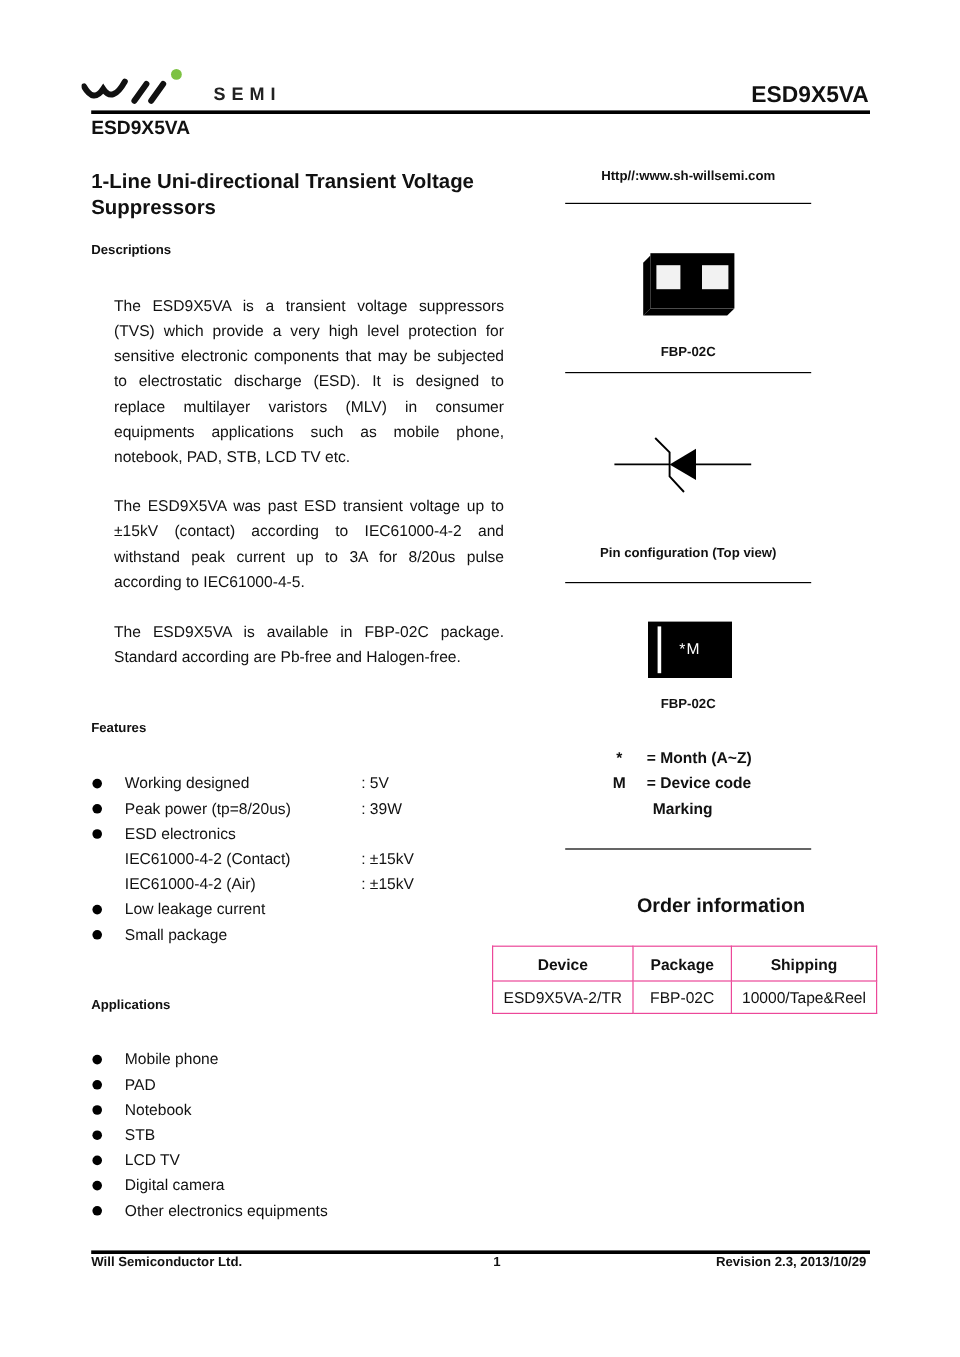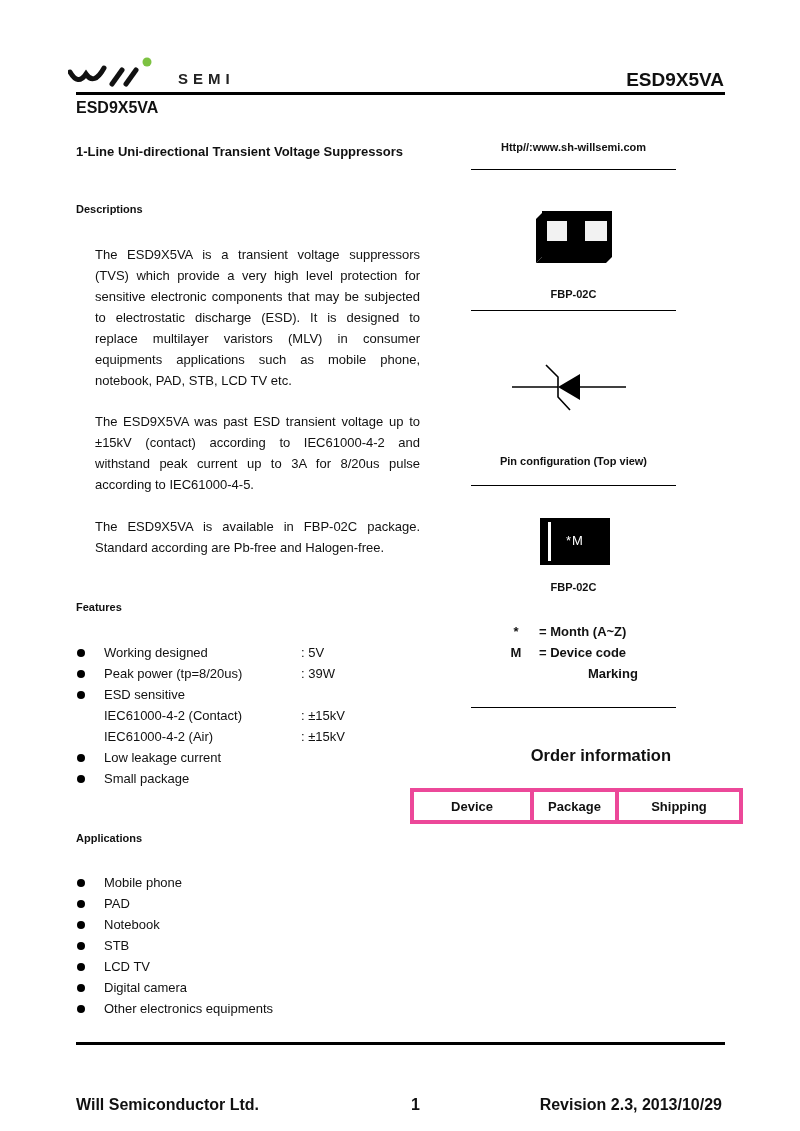--- a/index.html
+++ b/index.html
@@ -4,40 +4,40 @@
 <style>
   html, body { margin: 0; padding: 0; background: #ffffff; }
   body { width: 800px; height: 1131px; position: relative; overflow: hidden;
          font-family: "Liberation Sans", sans-serif; color: #111; }
   .abs { position: absolute; }
   .logo { left: 68px; top: 56px; width: 185px; height: 34px; }
   .logo-text { left: 178px; top: 70px; font-size: 15px; letter-spacing: 5px; font-weight: bold; color: #222; }
   .header-part { right: 76px; top: 69px; font-size: 19px; font-weight: bold; }
   .header-rule { left: 76px; top: 92px; width: 649px; height: 3px; background: #000; }
   .doc-title { left: 76px; top: 99px; font-size: 16px; font-weight: bold; }
-  .subtitle { left: 76px; top: 141px; font-size: 13px; font-weight: bold; line-height: 21px; width: 330px; }
+  .subtitle { left: 76px; top: 141px; font-size: 17px; font-weight: bold; line-height: 21px; width: 330px; }
   .section-h { left: 76px; font-size: 11px; font-weight: bold; }
   .para { left: 76px; width: 325px; font-size: 13px; line-height: 21px; text-align: justify; text-align-last: left; margin-left: 19px; }
   .list { left: 76px; font-size: 13px; }
   .li { position: relative; height: 21px; line-height: 21px; }
   .bullet { position: absolute; left: 1px; top: 7px; width: 8px; height: 8px; border-radius: 50%; background: #000; }
   .li-label { position: absolute; left: 28px; white-space: nowrap; }
   .li-val { position: absolute; left: 225px; white-space: nowrap; }
   .rc { left: 471px; width: 205px; text-align: center; font-size: 11px; font-weight: bold; }
   .rule { left: 471px; width: 205px; height: 1px; background: #000; }
   .marking-legend { left: 508px; top: 621px; font-size: 13px; font-weight: bold; line-height: 21px; }
   .ml-row { position: relative; height: 21px; }
   .ml-sym { position: absolute; left: 0; width: 16px; text-align: center; }
   .ml-txt { position: absolute; left: 31px; white-space: nowrap; }
   .order-title { left: 471px; width: 200px; top: 746px; text-align: right; font-size: 16.5px; font-weight: bold; }
   table.order { position: absolute; left: 410px; top: 788px; border-collapse: collapse; font-size: 13px; }
-  table.order td, table.order th { border: 4px solid #ec4899; text-align: center; padding: 0 6px; height: 26px; }
+  table.order td, table.order th { border: 1px solid #ec4899; text-align: center; padding: 0 6px; height: 26px; }
   table.order th { font-weight: bold; height: 28px; }
   .footer-rule { left: 76px; top: 1042px; width: 649px; height: 3px; background: #000; }
-  .footer { top: 1096px; font-size: 16px; font-weight: bold; }
+  .footer { top: 1046px; font-size: 11px; font-weight: bold; }
 </style>
 </head>
 <body>
 
 <svg class="abs logo" viewBox="0 0 185 34">
   <path d="M2 16 Q10 30 18 18 Q26 30 36 12" fill="none" stroke="#111" stroke-width="5" stroke-linecap="round"></path>
   <line x1="44" y1="28" x2="54" y2="14" stroke="#111" stroke-width="5" stroke-linecap="round"></line>
   <line x1="58" y1="28" x2="68" y2="14" stroke="#111" stroke-width="5" stroke-linecap="round"></line>
   <circle cx="79" cy="6" r="4.5" fill="#7dc242"></circle>
 </svg>
@@ -60,21 +60,21 @@
     <span class="li-label">Working designed</span>
     <span class="li-val">: 5V</span>
   </div>
   <div class="li">
     <span class="bullet"></span>
     <span class="li-label">Peak power (tp=8/20us)</span>
     <span class="li-val">: 39W</span>
   </div>
   <div class="li">
     <span class="bullet"></span>
-    <span class="li-label">ESD sensitive</span>
+    <span class="li-label">ESD electronics</span>
     <span class="li-val"></span>
   </div>
   <div class="li">
     <span class="li-label">IEC61000-4-2 (Contact)</span>
     <span class="li-val">: ±15kV</span>
   </div>
   <div class="li">
     <span class="li-label">IEC61000-4-2 (Air)</span>
     <span class="li-val">: ±15kV</span>
   </div>
@@ -151,32 +151,37 @@
 <div class="abs marking-legend">
   <div class="ml-row">
     <span class="ml-sym">*</span>
     <span class="ml-txt">= Month (A~Z)</span>
   </div>
   <div class="ml-row">
     <span class="ml-sym">M</span>
     <span class="ml-txt">= Device code</span>
   </div>
   <div class="ml-row">
-    <span class="ml-txt" style="left:36px;margin-left:44px;">Marking</span>
+    <span class="ml-txt" style="left:36px;">Marking</span>
   </div>
 </div>
 <div class="abs rule" style="top:707px;"></div>
 
 <div class="abs order-title">Order information</div>
 <table class="order">
   <tbody>
       <tr>
     <th style="width:104px;">Device</th>
     <th style="width:69px;">Package</th>
     <th style="width:108px;">Shipping</th>
   </tr>
+  <tr>
+    <td>ESD9X5VA-2/TR</td>
+    <td>FBP-02C</td>
+    <td>10000/Tape&amp;Reel</td>
+  </tr>
 </tbody>
   </table>
 
 <div class="abs footer-rule"></div>
 <div class="abs footer" style="left:76px;">Will Semiconductor Ltd.</div>
 <div class="abs footer" style="left:411px;">1</div>
 <div class="abs footer" style="right:78px;">Revision 2.3, 2013/10/29</div>
 
 </body></html>

